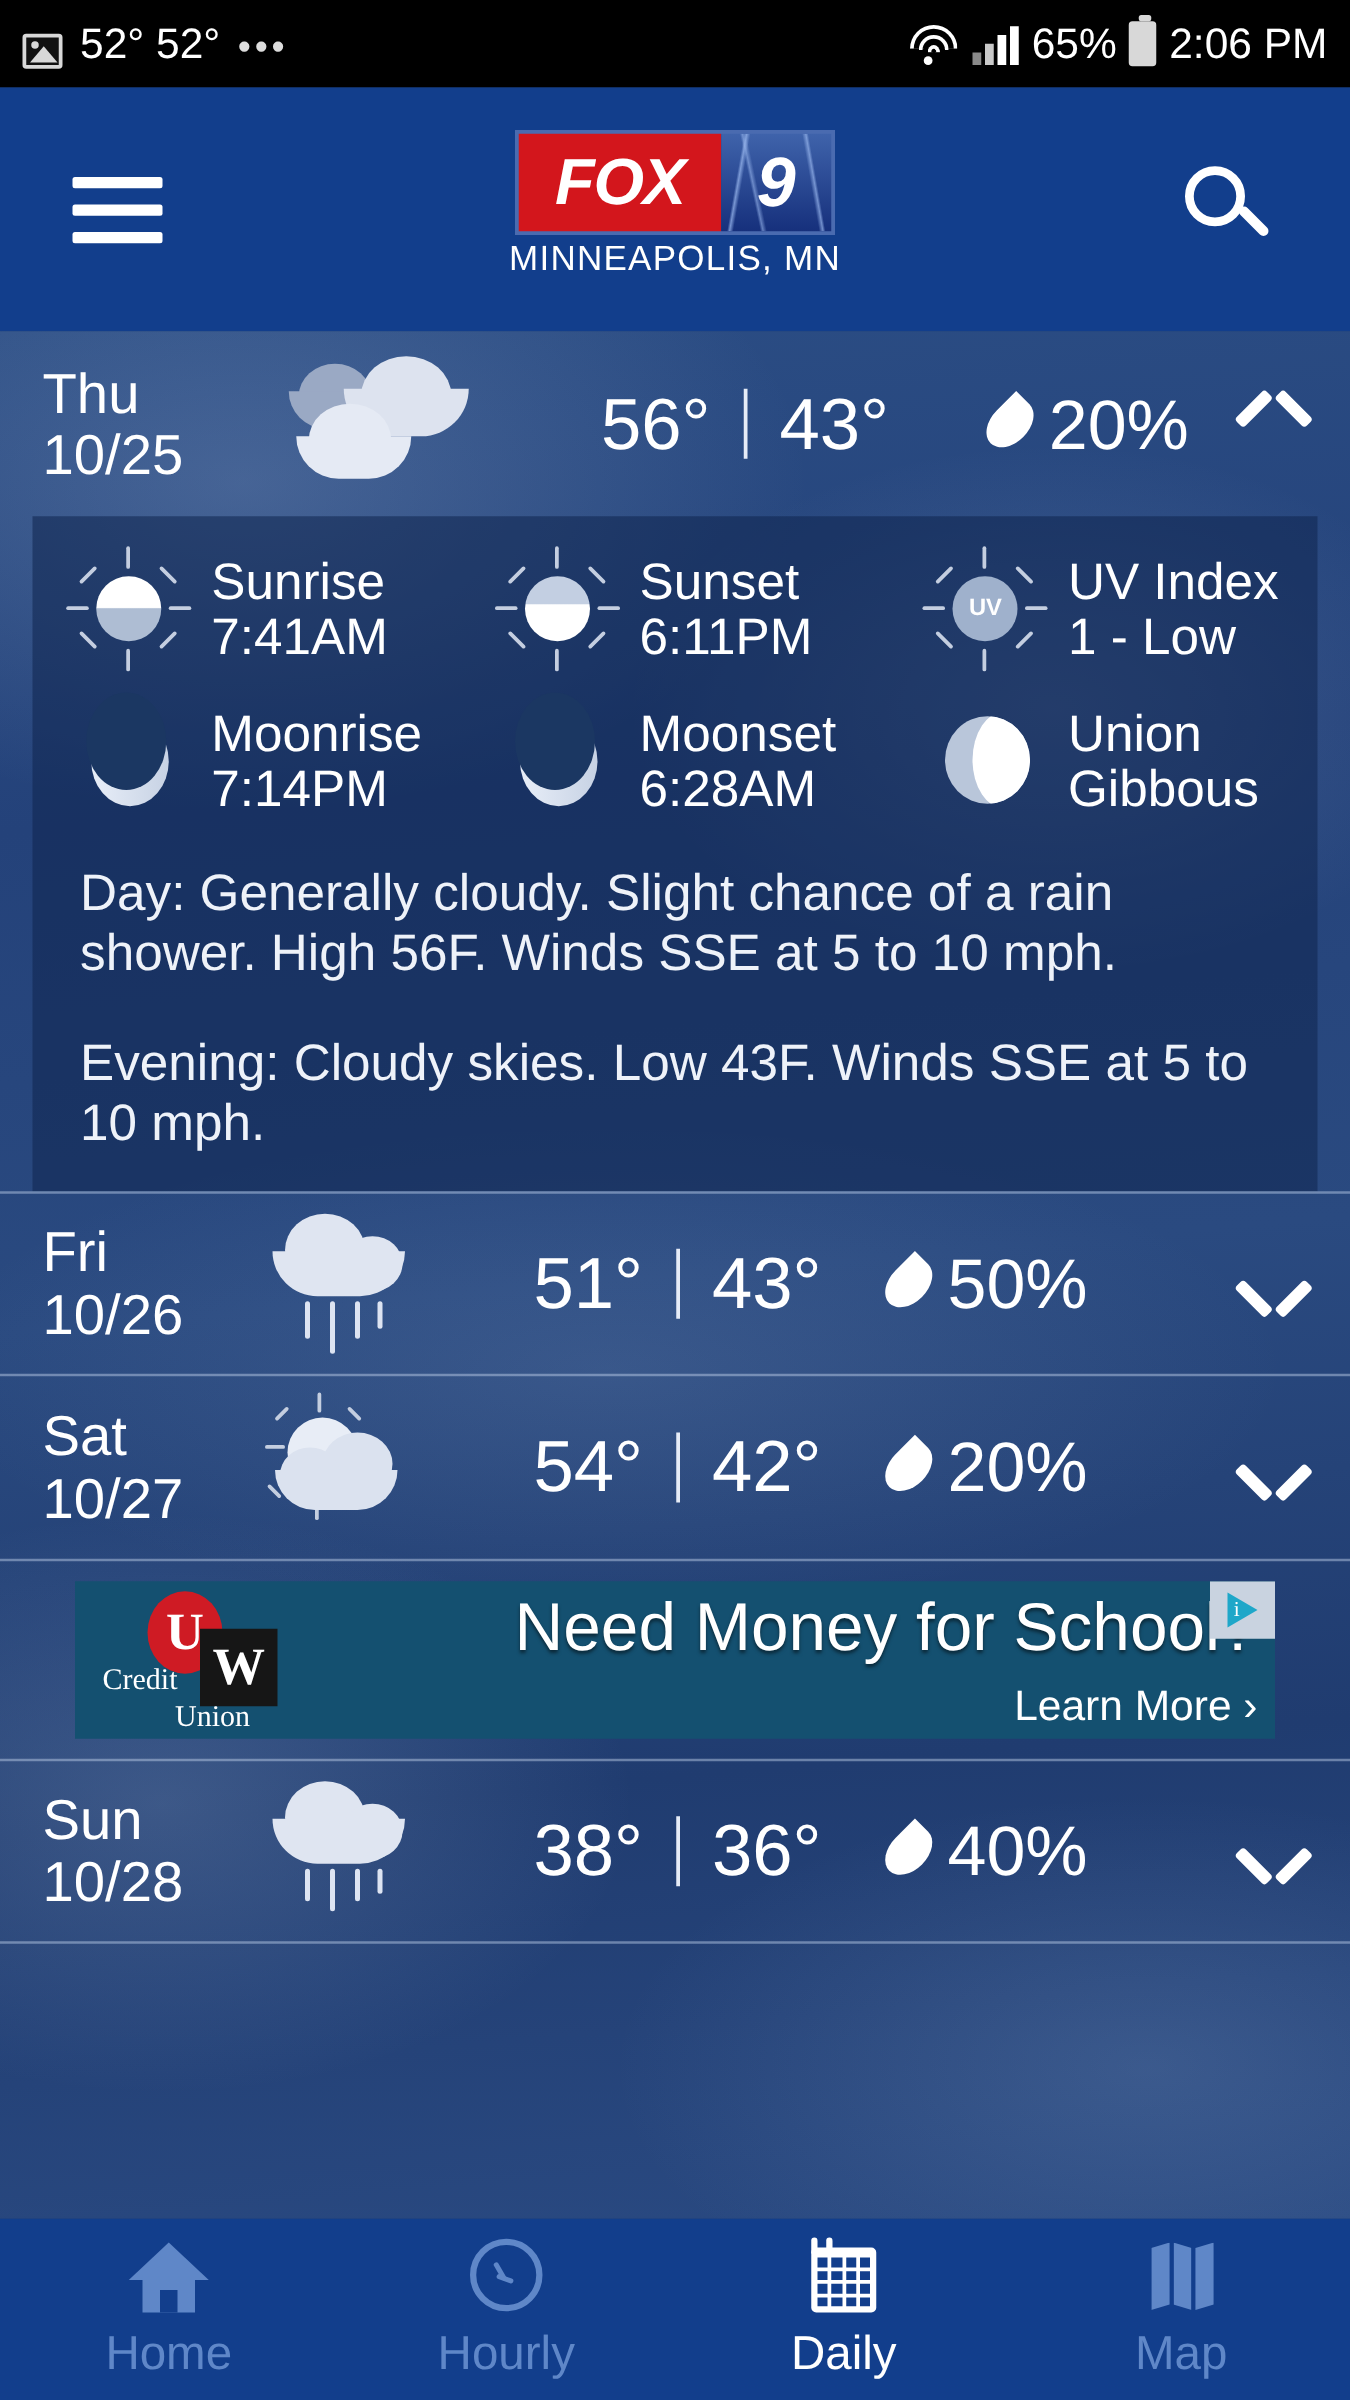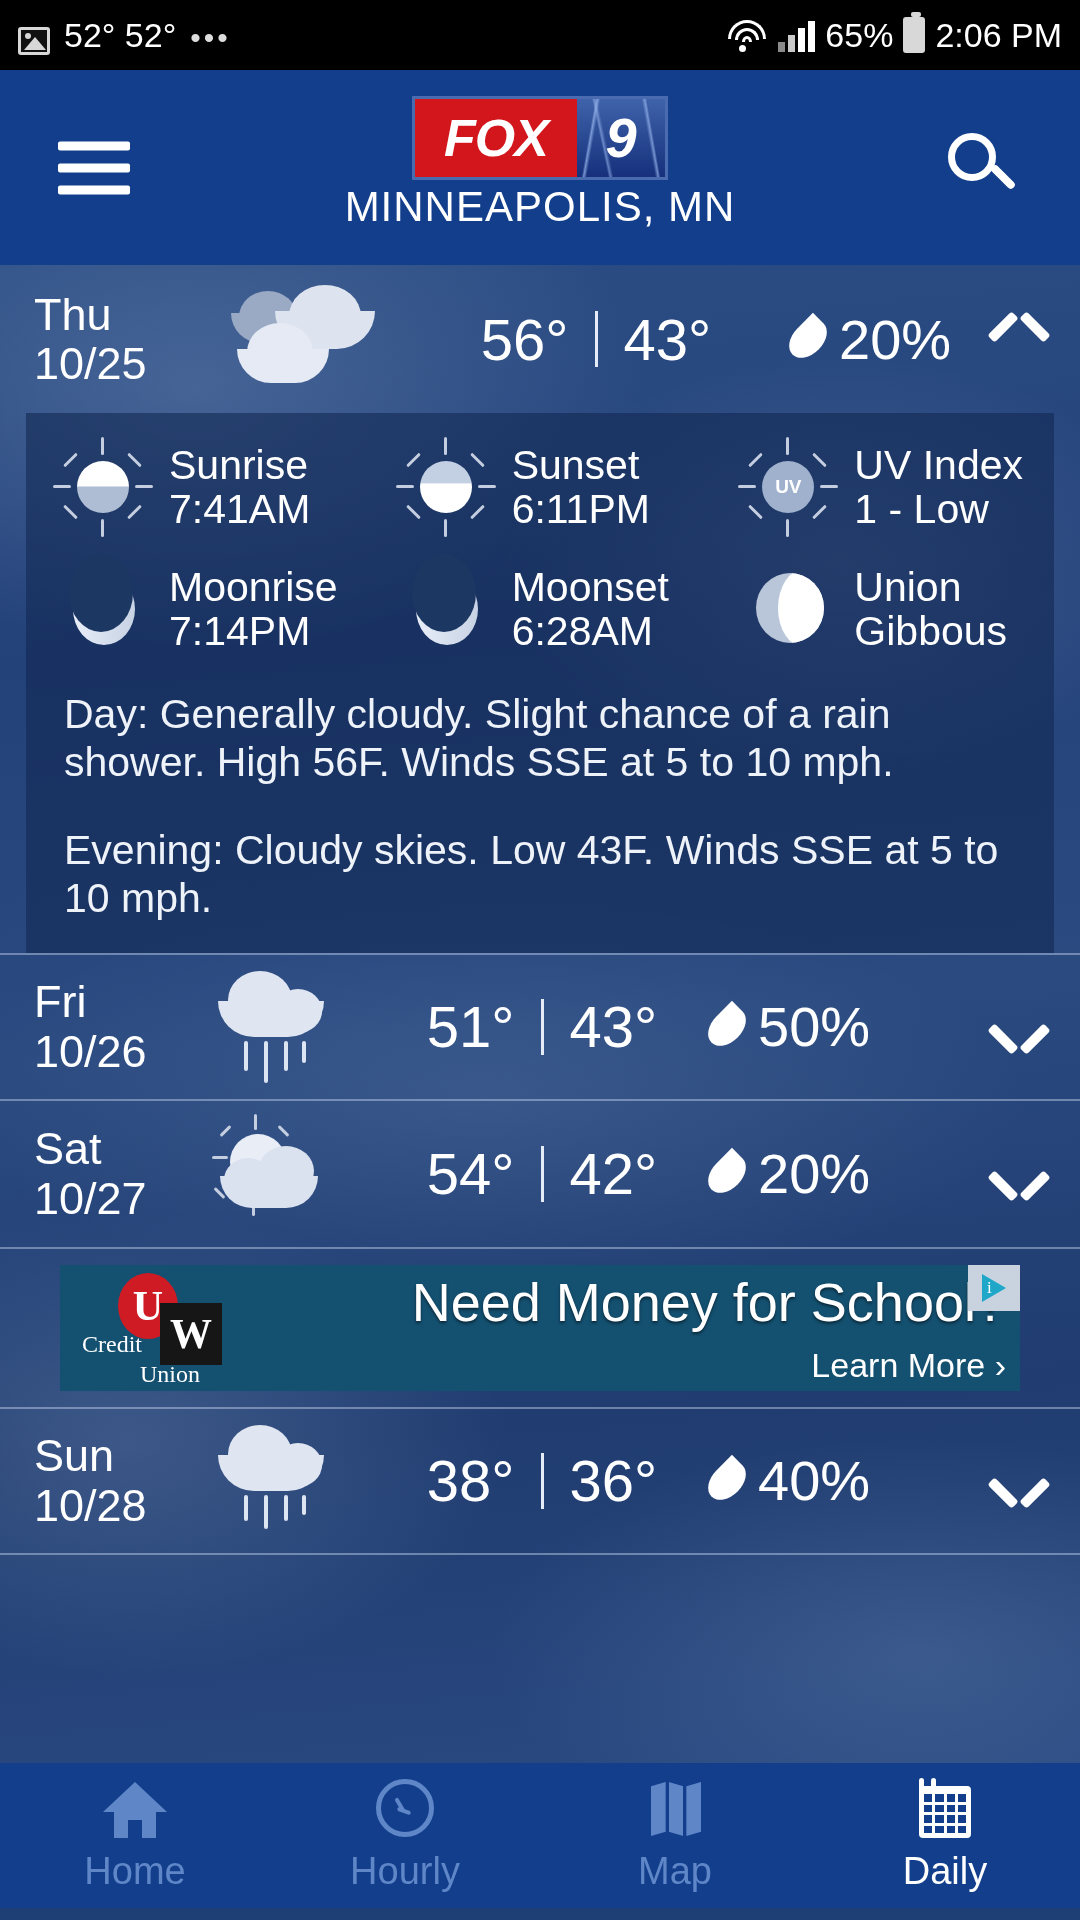--- a/index.html
+++ b/index.html
@@ -74,21 +74,21 @@
     color:#fff; font-size:56px; font-weight:bold; font-style:italic;
   }
   .fox-nine::before{
     content:""; position:absolute; inset:0;
     background:
       linear-gradient(100deg,transparent 18%, rgba(150,180,235,.75) 20%, transparent 23%),
       linear-gradient(78deg,transparent 30%, rgba(150,180,235,.6) 32%, transparent 35%),
       linear-gradient(-100deg,transparent 18%, rgba(150,180,235,.7) 20%, transparent 23%);
   }
   .fox-nine span{ position:relative; z-index:2; }
-  .city{ color:#fff; font-size:42px; letter-spacing:1px; }
+  .city{ color:#fff; font-size:28px; letter-spacing:1px; }
   .search-icon{ position:absolute; right:62px; top:50%; transform:translateY(-50%); width:70px;height:70px;}
   .search-icon .ring{
     position:absolute; left:0; top:0; width:48px;height:48px;
     border:7px solid #fff; border-radius:50%;
   }
   .search-icon .handle{
     position:absolute; left:40px; top:40px; width:30px;height:8px;background:#fff;
     transform:rotate(45deg); border-radius:4px;
   }
 
@@ -247,21 +247,21 @@
     width:0;height:0;border-top:14px solid transparent;border-bottom:14px solid transparent;
     border-left:24px solid #1ea7c9; position:relative;
   }
   .adchoice .tri::after{
     content:"i"; position:absolute; left:-19px; top:-10px; color:#fff; font-size:17px;
     font-family:"Liberation Serif",serif;
   }
 
   
   .bottomnav{
-    position:absolute; left:0; right:0; bottom:12px; height:145px;
+    position:absolute; left:0; right:0; bottom:0; height:145px;
     background:#123E8C; display:flex;
   }
   .nav-item{
     flex:1; display:flex; flex-direction:column; align-items:center; justify-content:center;
     gap:10px; color:#5f87c8; font-size:38px;
   }
   .nav-item.active{ color:#fff; }
   .nav-ic{ width:64px; height:62px; position:relative; }
 
   .house{ position:absolute; inset:0; }
@@ -602,30 +602,20 @@
         </span>
     </span>
     <span>Home</span>
   </div>
   <div class="nav-item">
     <span class="nav-ic">
         <span class="clock"></span>
       </span>
     <span>Hourly</span>
   </div>
-  <div class="nav-item">
-    <span class="nav-ic">
-      <span class="mapic">
-          <i></i>
-          <i></i>
-          <i></i>
-        </span>
-    </span>
-    <span>Map</span>
-  </div>
   <div class="nav-item active">
     <span class="nav-ic">
       <span class="cal">
         <i></i>
           <i></i>
           <i></i>
           <i></i>
         <i></i>
           <i></i>
           <i></i>
@@ -637,13 +627,23 @@
         <i></i>
           <i></i>
           <i></i>
           <i></i>
       </span>
       <span class="cal pin l" style="position:absolute;left:18px;top:0;width:5px;height:14px;background:currentColor;display:block;padding:0;"></span>
       <span class="cal pin r" style="position:absolute;right:18px;top:0;width:5px;height:14px;background:currentColor;display:block;padding:0;"></span>
     </span>
     <span>Daily</span>
   </div>
+  <div class="nav-item">
+    <span class="nav-ic">
+      <span class="mapic">
+          <i></i>
+          <i></i>
+          <i></i>
+        </span>
+    </span>
+    <span>Map</span>
+  </div>
 </div>
 
 </body></html>

